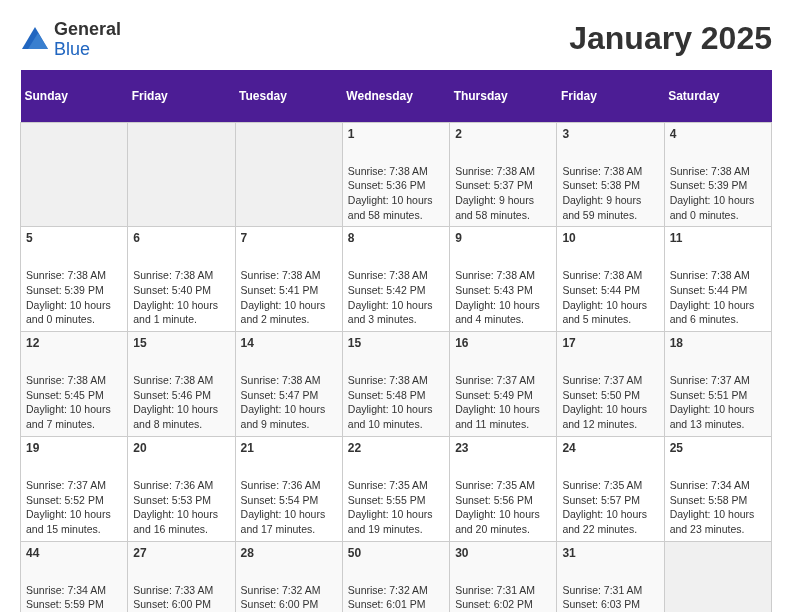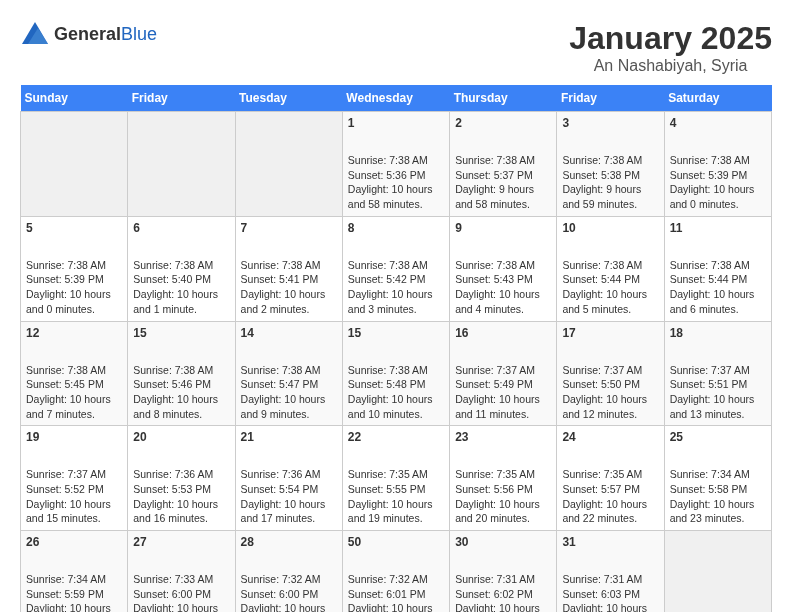--- a/index.html
+++ b/index.html
@@ -15,21 +15,21 @@
       justify-content: space-between;
       align-items: flex-start;
       margin-bottom: 10px;
     }
     .logo {
       display: flex;
       align-items: center;
     }
     .logo-text {
       display: flex;
-      flex-direction: row;
+      flex-direction: column;
       line-height: 1.1;
     }
     .logo-general {
       font-size: 18px;
       font-weight: bold;
       color: #333;
     }
     .logo-blue {
       font-size: 18px;
       font-weight: normal;
@@ -51,23 +51,23 @@
     .calendar-subtitle {
       font-size: 16px;
       color: #555;
     }
     table {
       width: 100%;
       border-collapse: collapse;
       font-size: 11px;
     }
     thead tr th {
-      background-color: #3b82f6;
+      background-color: #4c1d95;
       color: #fff;
-      padding: 6px 4px;
+      padding: 19px 4px;
       text-align: left;
       font-size: 12px;
       font-weight: bold;
     }
     tbody tr td {
       border: 1px solid #ccc;
       vertical-align: top;
       padding: 4px 5px;
       width: 107px;
       min-height: 70px;
@@ -105,21 +105,20 @@
       <polygon points="15,2 28,24 2,24" fill="#2166c0"></polygon>
       <polygon points="18,8 28,24 8,24" fill="#4a90d9" opacity="0.6"></polygon>
     </svg>
     <div class="logo-text">
       <span class="logo-general">General</span>
       <span class="logo-blue">Blue</span>
     </div>
   </div>
   <div class="title-block">
     <div class="calendar-title">January 2025</div>
-    <div class="calendar-subtitle">An Nashabiyah, Syria</div>
   </div>
 </div>
 
 <table>
   <thead>
     <tr>
     <th>Sunday</th>
         <th>Friday</th>
         <th>Tuesday</th>
         <th>Wednesday</th>
@@ -310,21 +309,21 @@
         <td>
           <span class="day-number">25</span>
           <div class="day-info" style="white-space: pre-line;">Sunrise: 7:34 AM
 Sunset: 5:58 PM
 Daylight: 10 hours
 and 23 minutes.</div>
         </td>
       </tr>
       <tr>
         <td>
-          <span class="day-number">26</span>
+          <span class="day-number">44</span>
           <div class="day-info" style="white-space: pre-line;">Sunrise: 7:34 AM
 Sunset: 5:59 PM
 Daylight: 10 hours
 and 25 minutes.</div>
         </td>
         <td>
           <span class="day-number">27</span>
           <div class="day-info" style="white-space: pre-line;">Sunrise: 7:33 AM
 Sunset: 6:00 PM
 Daylight: 10 hours

